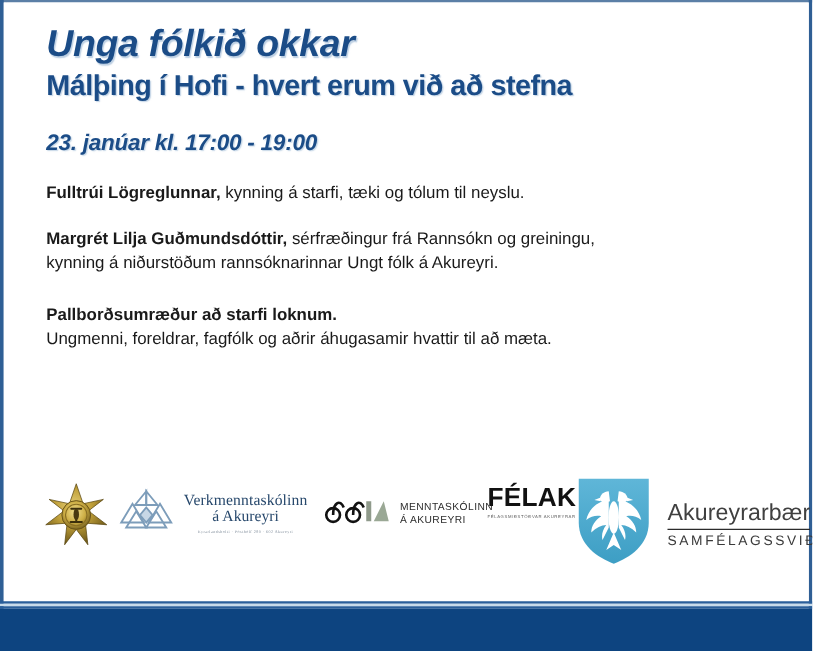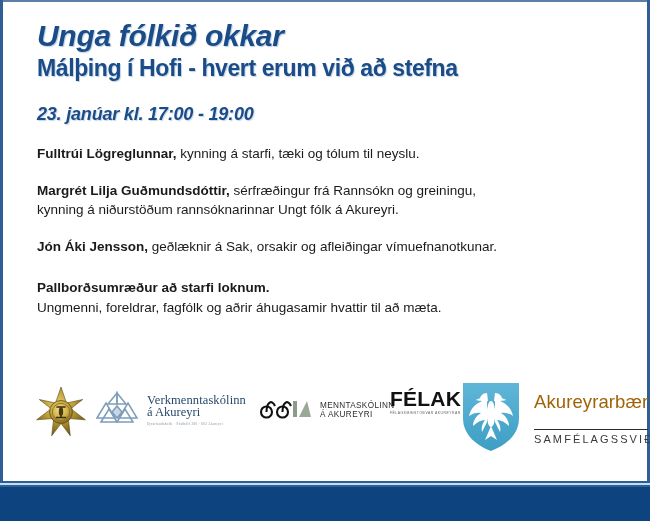--- a/index.html
+++ b/index.html
@@ -159,21 +159,21 @@
   }
 
   
   .logo-police { left: 0px; top: 6px; }
   .badge-star { display: block; }
 
   
   .logo-vma { left: 58px; top: 8px; }
   .vma-mark { margin-right: 6px; }
   .vma-text {
-    text-align: left;
+    text-align: center;
     font-family: "Liberation Serif", serif;
     color: #27486c;
     line-height: 1.02;
   }
   .vma-l1 { font-size: 12.5px; letter-spacing: 0.1px; }
   .vma-l2 { font-size: 12.5px; }
   .vma-fine {
     margin-top: 4px;
     font-size: 3.2px;
     color: #7e8b99;
@@ -209,24 +209,24 @@
     letter-spacing: 0.5px;
     white-space: nowrap;
   }
 
   
   .logo-akureyri { left: 425px; top: 0px; }
   .shield-wrap { margin-right: 12px; }
   .ak-text { line-height: 1.05; }
   .ak-name {
     font-size: 18.5px;
-    color: #a16207;
+    color: #404040;
     letter-spacing: 0.1px;
     border-bottom: 1.5px solid #2b2b2b;
-    padding-bottom: 18px;
+    padding-bottom: 4px;
     display: inline-block;
   }
   .ak-sub {
     margin-top: 4px;
     font-size: 11px;
     color: #3a3a3a;
     letter-spacing: 2.1px;
   }
 </style>
 </head>
@@ -251,23 +251,20 @@
 
       <div class="para">
         <span class="lead">Fulltrúi Lögreglunnar,</span><span class="rest"> kynning á starfi, tæki og tólum til neyslu.</span>
       </div>
 
       <div class="para">
         <span class="lead">Margrét Lilja Guðmundsdóttir,</span><span class="rest"> sérfræðingur frá Rannsókn og greiningu,</span>
         <span class="line2">kynning á niðurstöðum rannsóknarinnar Ungt fólk á Akureyri.</span>
       </div>
 
-      <div class="para">
-        <span class="lead">Jón Áki Jensson,</span><span class="rest"> geðlæknir á Sak, orsakir og afleiðingar vímuefnanotkunar.</span>
-      </div>
 
       <div class="para" style="margin-top:22px;">
         <span class="lead">Pallborðsumræður að starfi loknum.</span>
         <span class="line2">Ungmenni, foreldrar, fagfólk og aðrir áhugasamir hvattir til að mæta.</span>
       </div>
 
     </div>
 
     <div class="logos">
 

